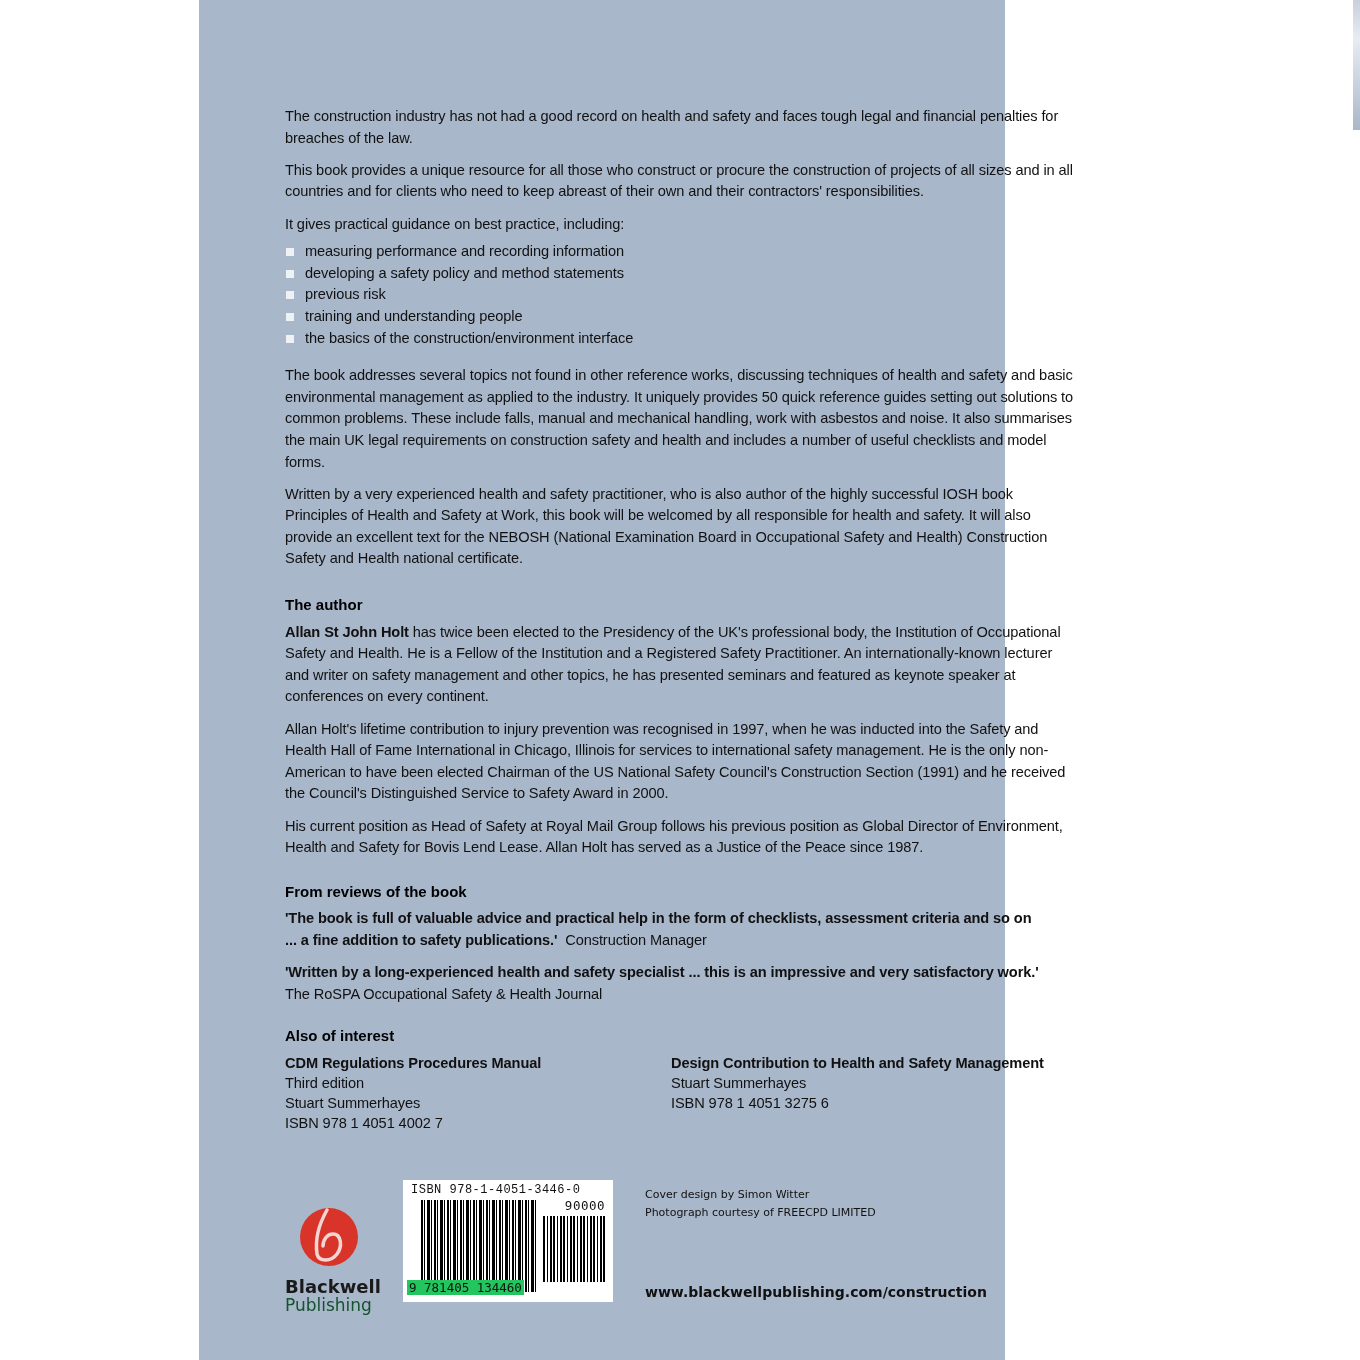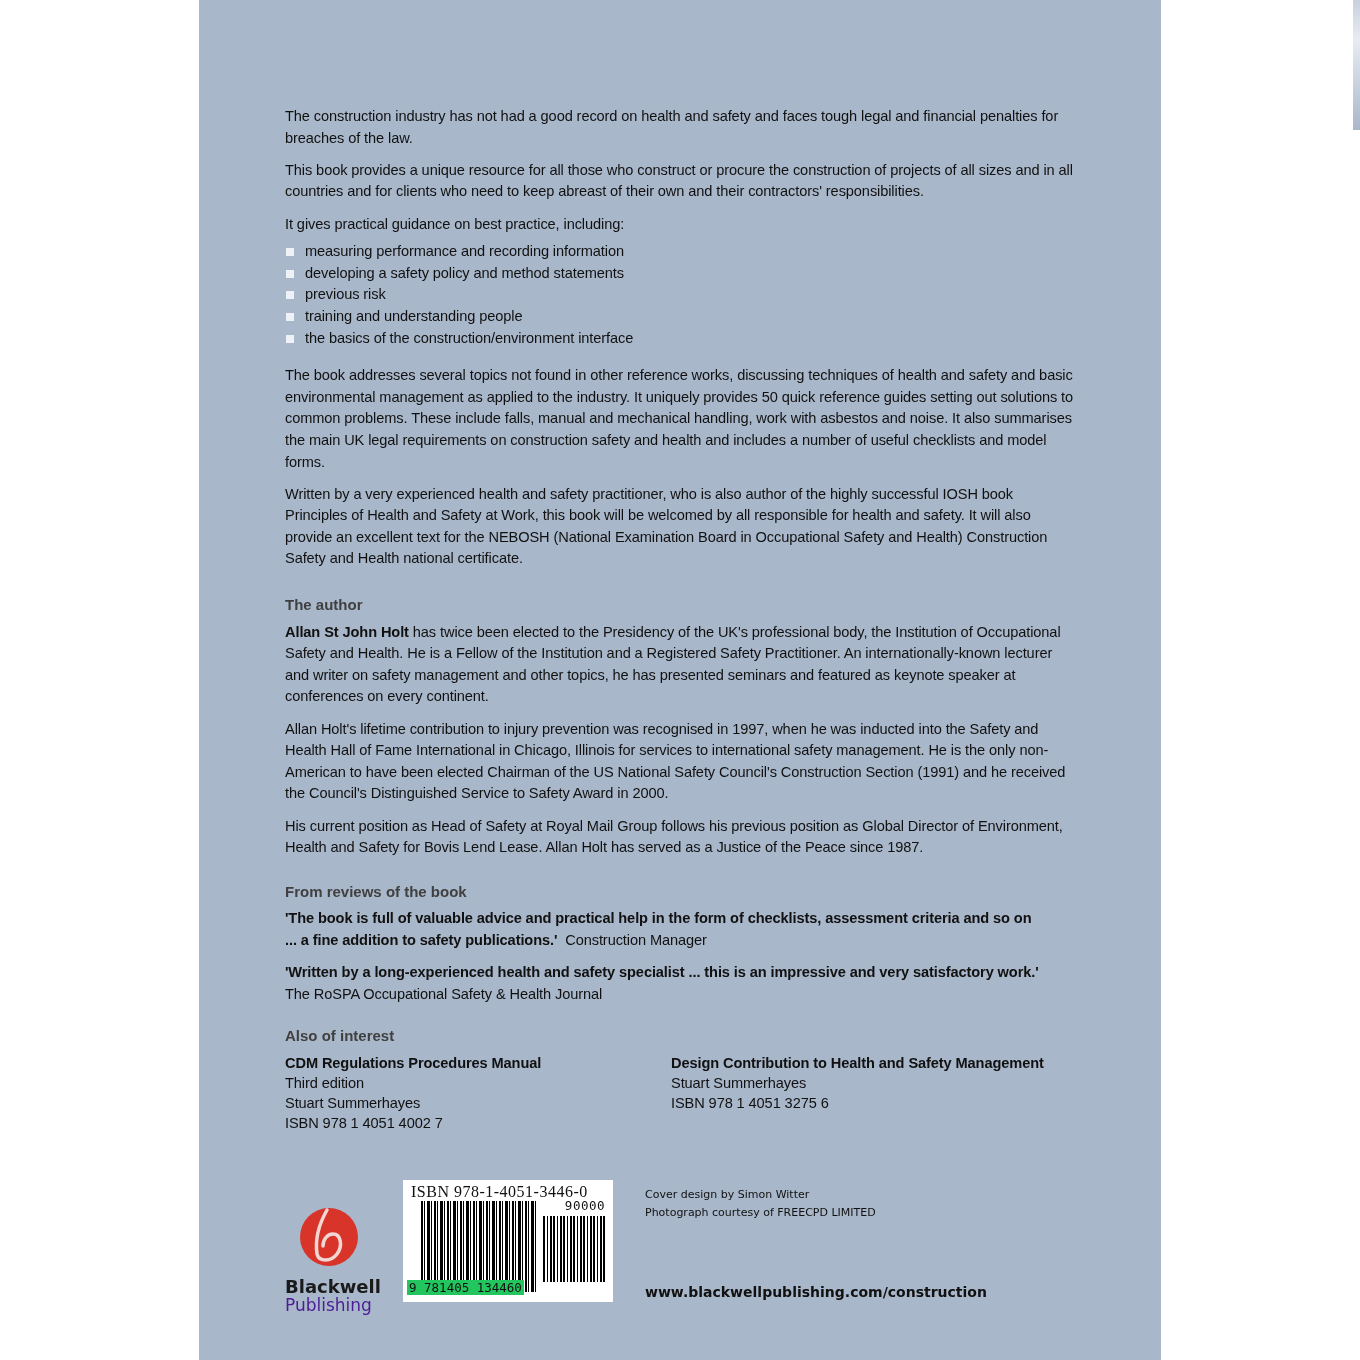--- a/index.html
+++ b/index.html
@@ -6,21 +6,21 @@
   body {
     width: 1360px; height: 1360px;
     background: #ffffff;
     position: relative;
     overflow: hidden;
     font-family: "Liberation Sans", sans-serif;
   }
   .cover {
     position: absolute;
     left: 199px; top: 0;
-    width: 962px; height: 1360px;
+    width: 806px; height: 1360px;
     background: #a9b7ca;
     color: #111;
   }
   .edge-strip {
     position: absolute; left: 1154px; top: 0; width: 7px; height: 130px;
     background: linear-gradient(180deg, #c8d0dc, #e8ecf2 30%, #a9b7ca);
   }
   .content {
     position: absolute;
     left: 86px; top: 106px;
@@ -31,46 +31,46 @@
   }
   p { margin: 0 0 10.6px 0; }
   ul.bullets { list-style: none; margin: -2px 0 16px 0; padding: 0; }
   ul.bullets li { position: relative; padding-left: 20px; line-height: 21.6px; }
   ul.bullets li .sq {
     position: absolute; left: 1px; top: 7px;
     width: 8px; height: 8px; background: #eef1f5;
   }
   h3 {
     margin: 0 0 6px 0;
-    font-size: 15px; font-weight: bold; color: #404040;
+    font-size: 15px; font-weight: bold; color: #000000;
     letter-spacing: 0;
   }
   .sec-author { margin-top: 24px; }
   .sec-reviews { margin-top: 22px; }
   .sec-also { margin-top: 20px; }
   .bold { font-weight: bold; }
   .ital { }
   .review { font-weight: bold; white-space: nowrap; }
   .also-grid { display: flex; }
   .also-col { width: 386px; line-height: 20px; }
   .also-col .t { font-weight: bold; }
 
   .footer { position: absolute; left: 0; top: 1180px; width: 962px; height: 130px; }
   .logo { position: absolute; left: 86px; top: 24px; width: 90px; }
   .logo svg { display: block; margin-left: 12px; }
   .logo .l1 { font-family: "DejaVu Sans", sans-serif; font-weight: bold; font-size: 18px; margin-top: 8px; color: #1a1a1a; }
-  .logo .l2 { font-family: "DejaVu Sans", sans-serif; font-size: 17px; color: #4c1d95; margin-top: -2px; }
+  .logo .l2 { font-family: "DejaVu Sans", sans-serif; font-size: 17px; color: #14532d; margin-top: -2px; }
 
   .barcode {
     position: absolute; left: 204px; top: 0; width: 210px; height: 122px;
     background: #ffffff;
   }
   .barcode .isbn-top {
     position: absolute; left: 8px; top: 3px;
-    font-family: Liberation Serif, serif; font-size: 16px; letter-spacing: 0.5px;
+    font-family: Liberation Mono, monospace; font-size: 12px; letter-spacing: 0.5px;
   }
   .barcode .price {
     position: absolute; right: 8px; top: 18px;
     font-family: "DejaVu Sans Mono", monospace; font-size: 12.5px; letter-spacing: 0.5px;
   }
   .barcode .bars {
     position: absolute; left: 18px; top: 20px; width: 116px; height: 92px;
     background: repeating-linear-gradient(90deg,
       #000 0 2px, #fff 2px 3px, #000 3px 4px, #fff 4px 6px,
       #000 6px 9px, #fff 9px 10px, #000 10px 11px, #fff 11px 13px);

